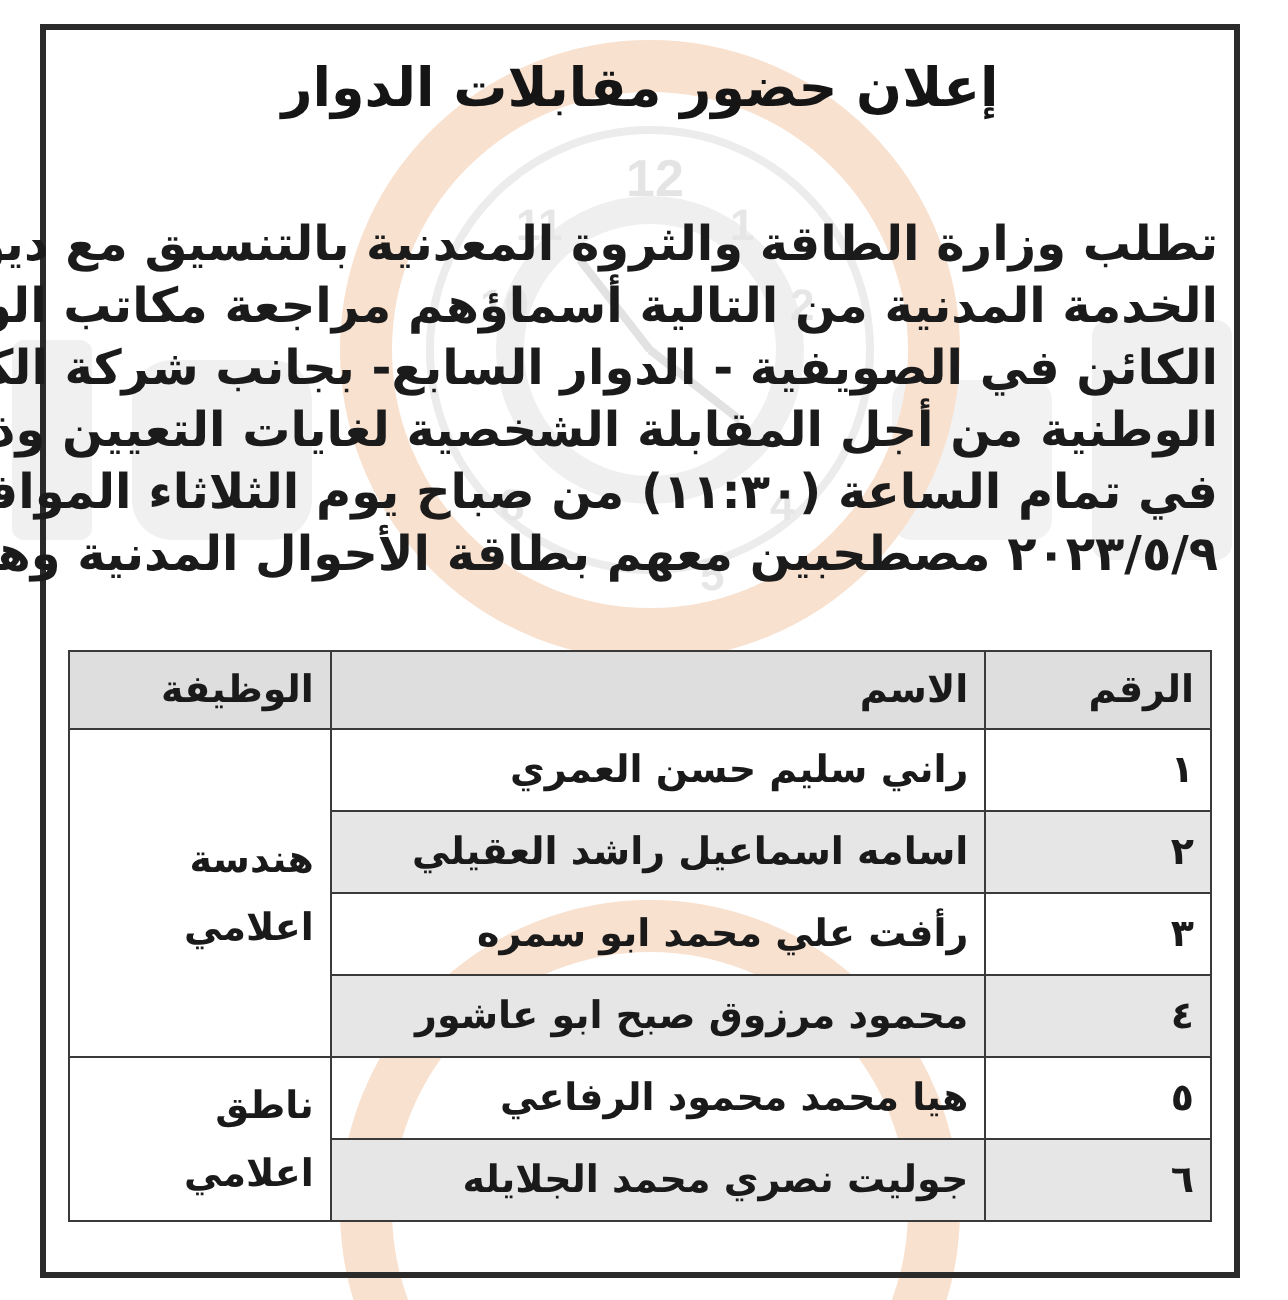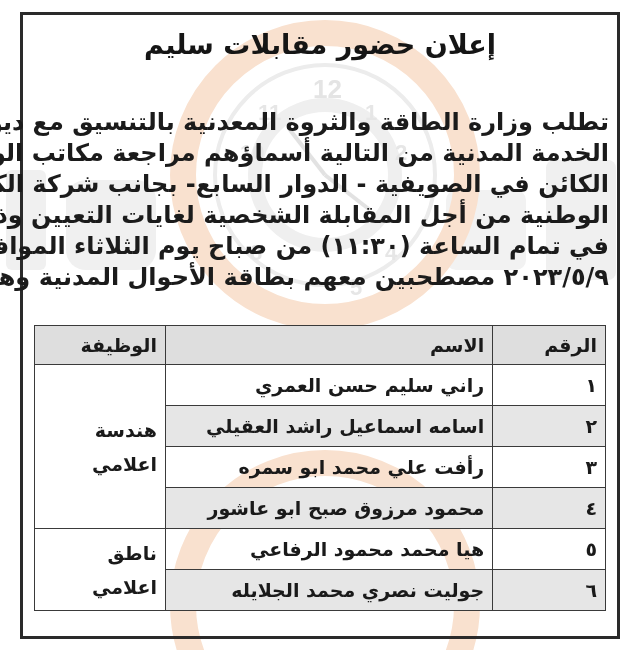--- a/index.html
+++ b/index.html
@@ -172,21 +172,21 @@
     <text x="80" y="240" font-family="Liberation Sans, sans-serif" font-size="22" font-weight="bold" fill="#e6e6e6">8</text>
     <text x="215" y="240" font-family="Liberation Sans, sans-serif" font-size="22" font-weight="bold" fill="#e6e6e6">4</text>
     <text x="180" y="275" font-family="Liberation Sans, sans-serif" font-size="22" font-weight="bold" fill="#e6e6e6">5</text>
     <line x1="155" y1="155" x2="120" y2="110" stroke="#e2e2e2" stroke-width="4"></line>
     <line x1="155" y1="155" x2="200" y2="190" stroke="#e2e2e2" stroke-width="4"></line>
   </svg>
   <div class="wm-ring bottom"></div>
 </div>
 
 <div class="frame">
-  <div class="title">إعلان حضور مقابلات سليم</div>
+  <div class="title">إعلان حضور مقابلات الدوار</div>
 
   <div class="body-text">
     <span class="body-line">تطلب وزارة الطاقة والثروة المعدنية بالتنسيق مع ديوان</span>
     <span class="body-line">الخدمة المدنية من التالية أسماؤهم مراجعة مكاتب الوزارة</span>
     <span class="body-line">الكائن في الصويفية - الدوار السابع- بجانب شركة الكهرباء</span>
     <span class="body-line">الوطنية من أجل المقابلة الشخصية لغايات التعيين وذلك</span>
     <span class="body-line">في تمام الساعة (١١:٣٠) من صباح يوم الثلاثاء الموافق</span>
     <span class="body-line last">٢٠٢٣/٥/٩ مصطحبين معهم بطاقة الأحوال المدنية وهم:</span>
   </div>
 

